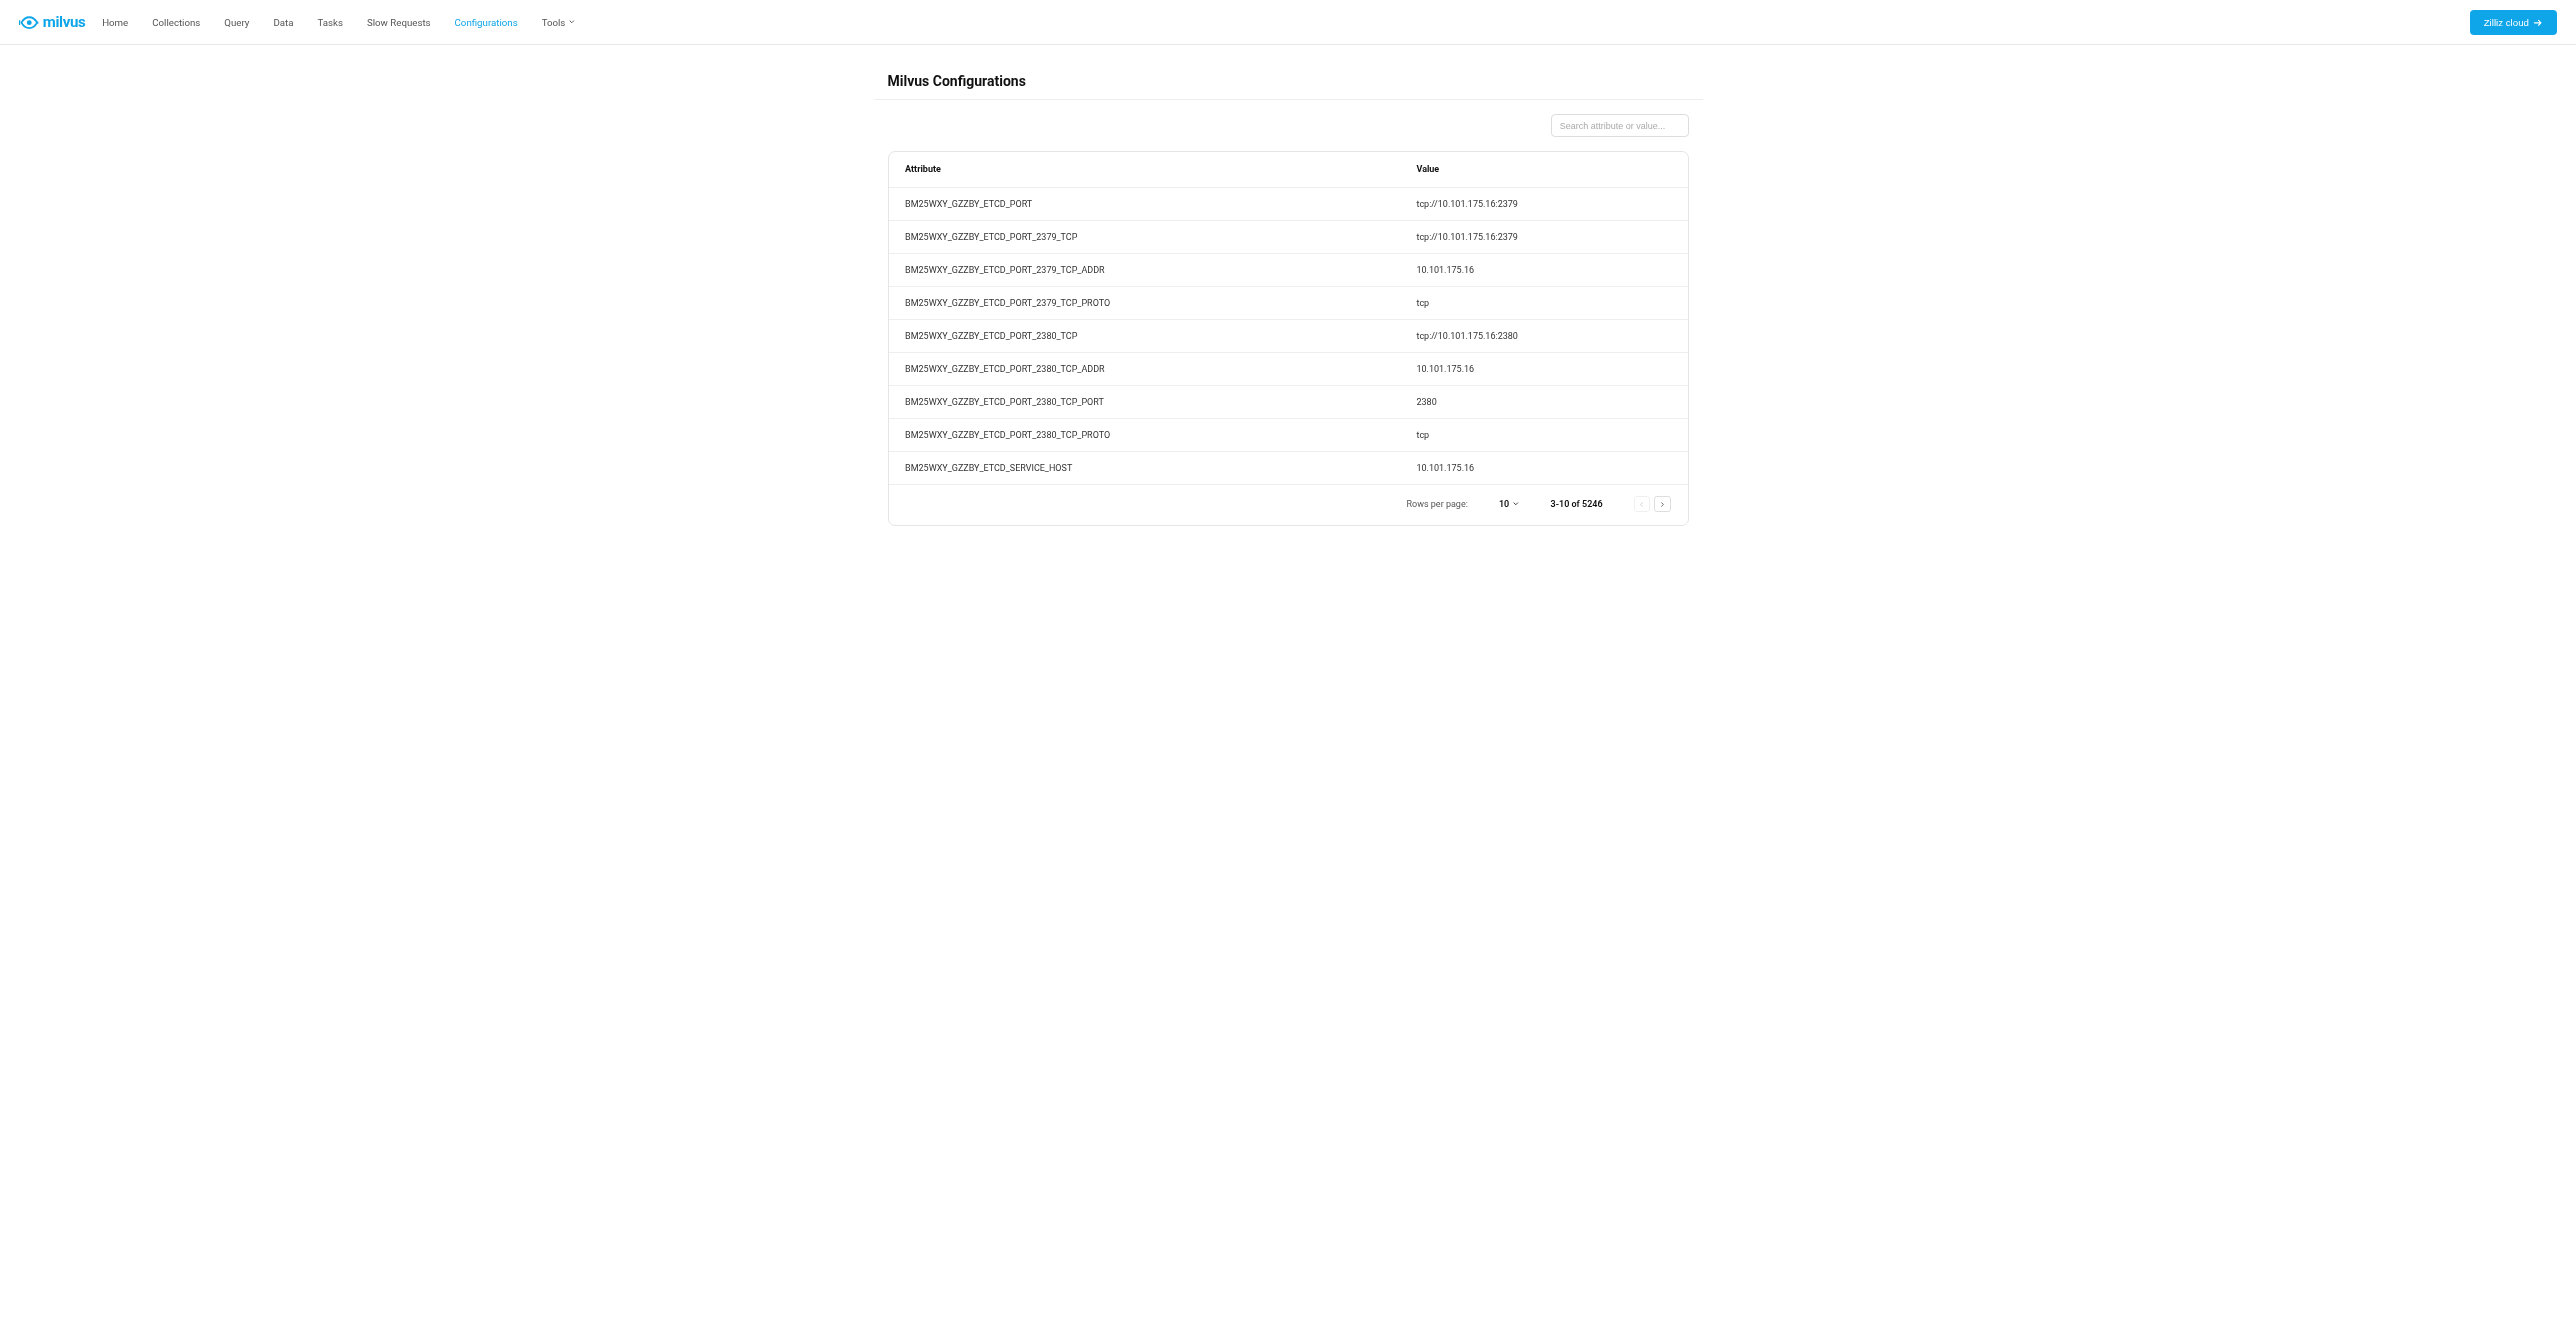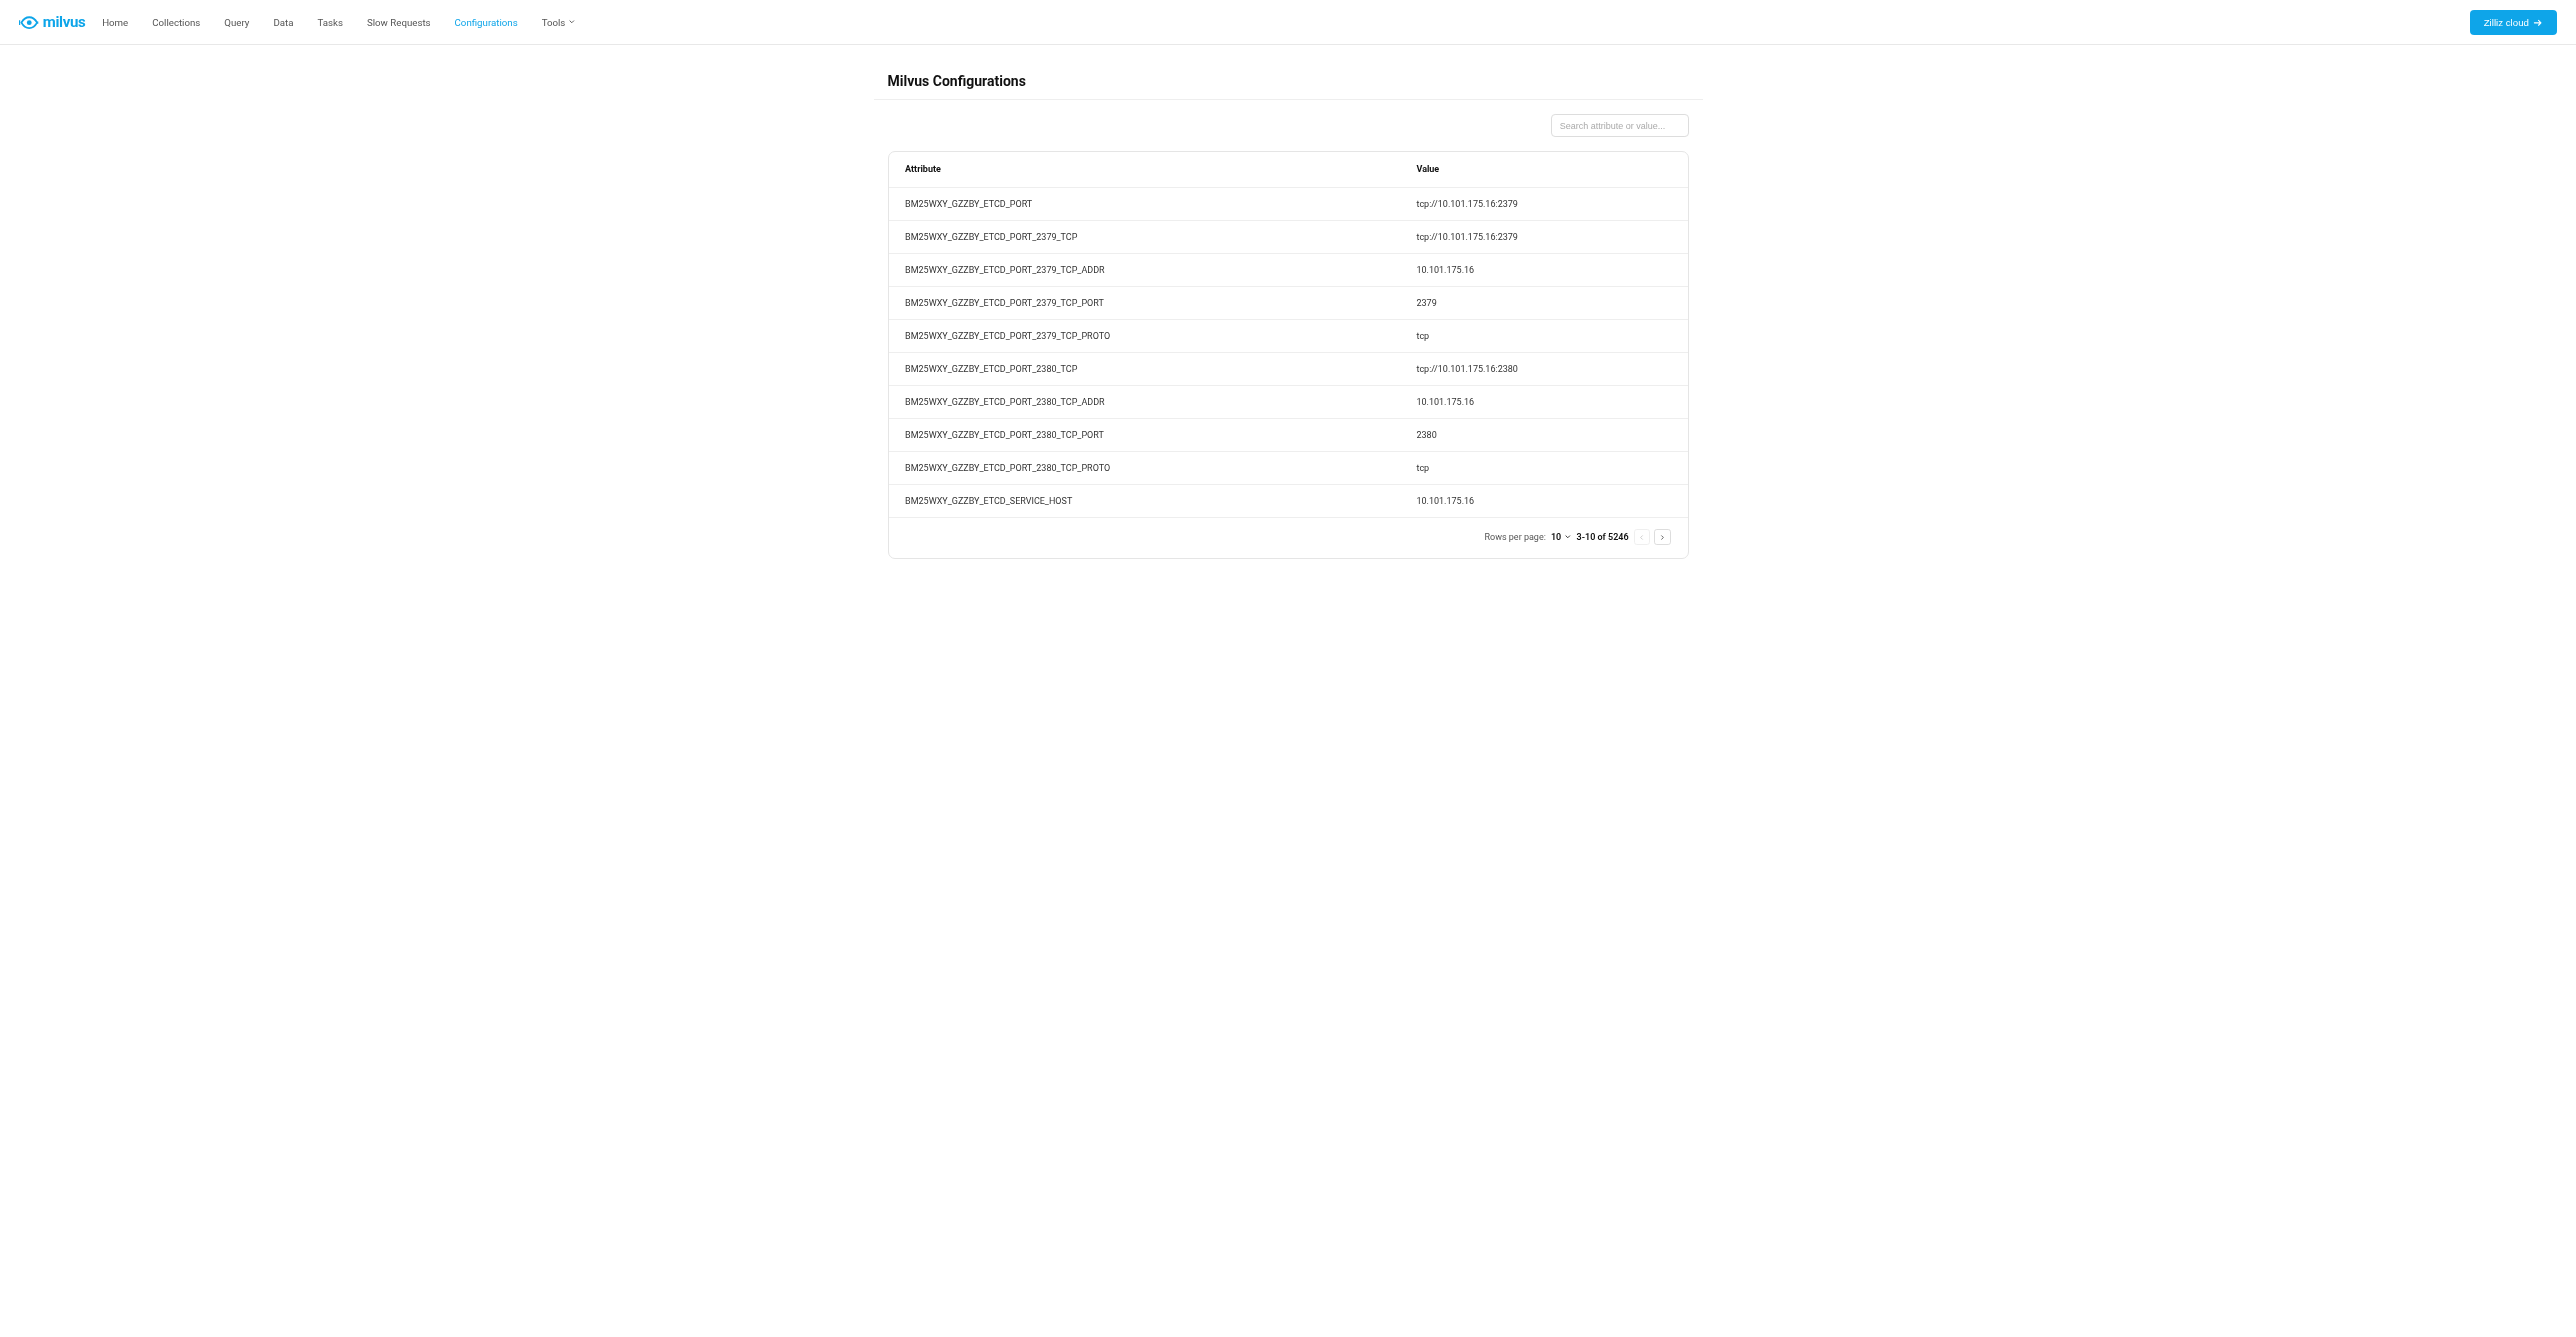--- a/index.html
+++ b/index.html
@@ -115,21 +115,21 @@
   font-size: 9px;
   color: #333;
 }
 .col-attr { width: 64%; }
 .col-val { width: 36%; }
 .pagination {
   display: flex;
   align-items: center;
   justify-content: flex-end;
   padding: 11px 16.6px 5.5px 16.6px;
-  gap: 5px;
+  gap: 31px;
   font-size: 9px;
   color: #555;
 }
 .rows-select {
   display: flex;
   align-items: center;
   gap: 2.8px;
   font-weight: 600;
   color: #111;
   cursor: pointer;
@@ -227,24 +227,20 @@
           </tr>
           <tr>
             <td>BM25WXY_GZZBY_ETCD_PORT_2379_TCP</td>
             <td>tcp://10.101.175.16:2379</td>
           </tr>
           <tr>
             <td>BM25WXY_GZZBY_ETCD_PORT_2379_TCP_ADDR</td>
             <td>10.101.175.16</td>
           </tr>
           <tr>
-            <td>BM25WXY_GZZBY_ETCD_PORT_2379_TCP_PORT</td>
-            <td>2379</td>
-          </tr>
-          <tr>
             <td>BM25WXY_GZZBY_ETCD_PORT_2379_TCP_PROTO</td>
             <td>tcp</td>
           </tr>
           <tr>
             <td>BM25WXY_GZZBY_ETCD_PORT_2380_TCP</td>
             <td>tcp://10.101.175.16:2380</td>
           </tr>
           <tr>
             <td>BM25WXY_GZZBY_ETCD_PORT_2380_TCP_ADDR</td>
             <td>10.101.175.16</td>

